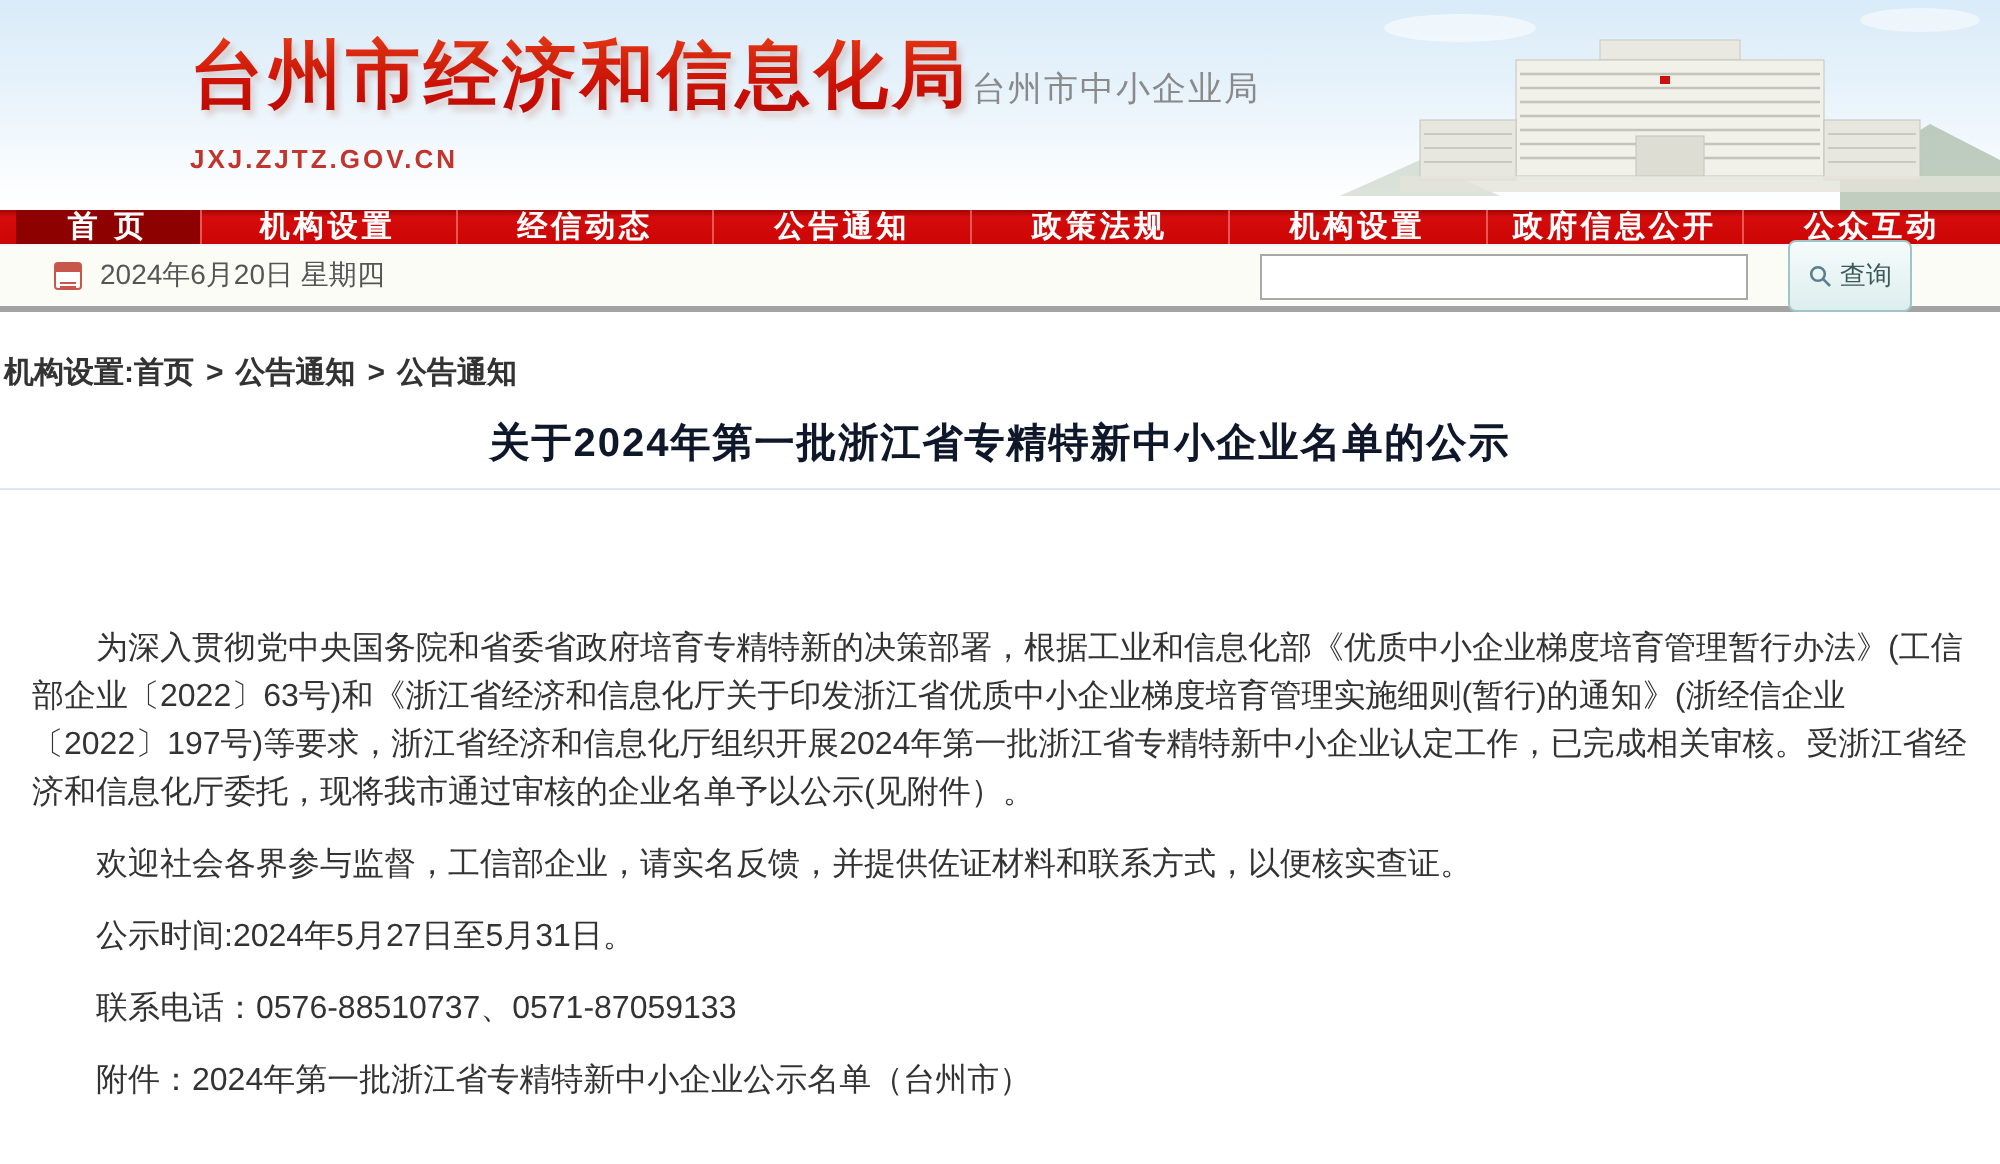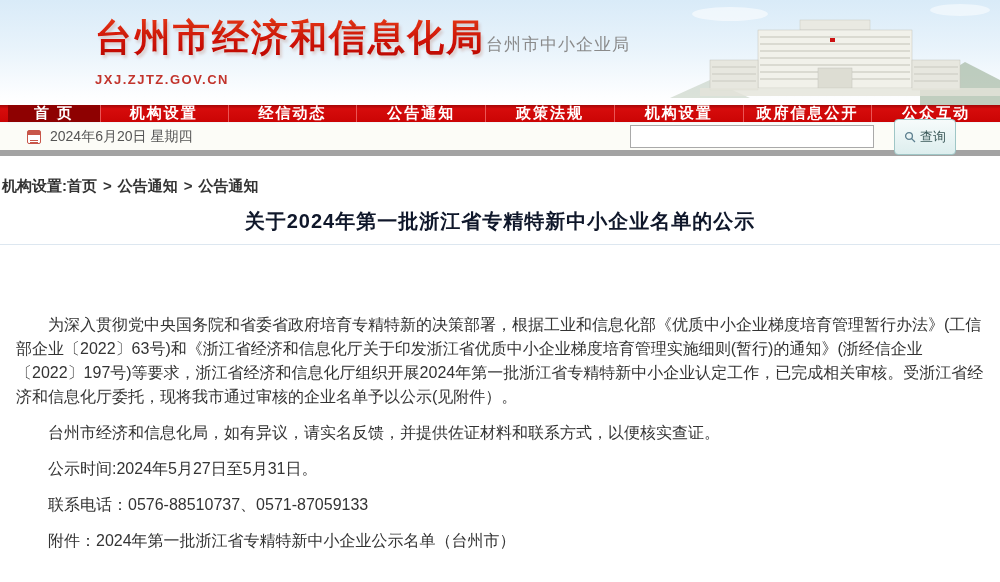--- a/index.html
+++ b/index.html
@@ -41,21 +41,21 @@
   }
   .nav-item:last-child { border-right:none; }
   .nav-item.active {
     flex:0 0 92px; margin-left:8px; background:#8e0101;
     border-right:none; box-shadow:1px 0 0 rgba(255,150,150,0.55);
   }
 
   
   .toolbar {
     height:34px; background:#fcfcf7;
-    border-top:1px solid #f2f6f9; border-bottom:6px solid #a3a3a3;
+    border-top:1px solid #f2f6f9; border-bottom:3px solid #a3a3a3;
     display:flex; align-items:center; padding:0 44px 0 27px;
   }
   .cal-icon {
     width:14px; height:14px; border:1px solid #c8564a; border-radius:2px;
     background:#fff; position:relative; flex:0 0 auto;
   }
   .cal-icon::before { content:""; position:absolute; top:0; left:0; right:0; height:4px; background:#c8564a; }
   .cal-icon::after { content:""; position:absolute; bottom:2px; left:2px; width:8px; height:1px; background:#c8564a; box-shadow:0 2px 0 #c8564a; }
   .date-text { font-size:14px; color:#555; margin-left:9px; }
   .toolbar-spacer { flex:1; }
@@ -162,19 +162,19 @@
 
   <div class="breadcrumb-row">
     <span>机构设置:</span><a>首页</a><span class="crumb-sep">&gt;</span><a>公告通知</a><span class="crumb-sep">&gt;</span><a>公告通知</a>
   </div>
 
   <div class="article-title">关于2024年第一批浙江省专精特新中小企业名单的公示</div>
   <hr class="title-divider">
 
   <div class="article-body">
     <p>为深入贯彻党中央国务院和省委省政府培育专精特新的决策部署，根据工业和信息化部《优质中小企业梯度培育管理暂行办法》(工信部企业〔2022〕63号)和《浙江省经济和信息化厅关于印发浙江省优质中小企业梯度培育管理实施细则(暂行)的通知》(浙经信企业〔2022〕197号)等要求，浙江省经济和信息化厅组织开展2024年第一批浙江省专精特新中小企业认定工作，已完成相关审核。受浙江省经济和信息化厅委托，现将我市通过审核的企业名单予以公示(见附件）。</p>
-    <p>台州市经济和信息化局，如有异议，请实名反馈，并提供佐证材料和联系方式，以便核实查证。</p>
+    <p>欢迎社会各界参与监督，工信部企业，请实名反馈，并提供佐证材料和联系方式，以便核实查证。</p>
     <p>公示时间:2024年5月27日至5月31日。</p>
     <p>联系电话：0576-88510737、0571-87059133</p>
     <p><span>附件：</span><a class="attachment-link">2024年第一批浙江省专精特新中小企业公示名单（台州市）</a></p>
   </div>
 
 </div>
 
 </body></html>

